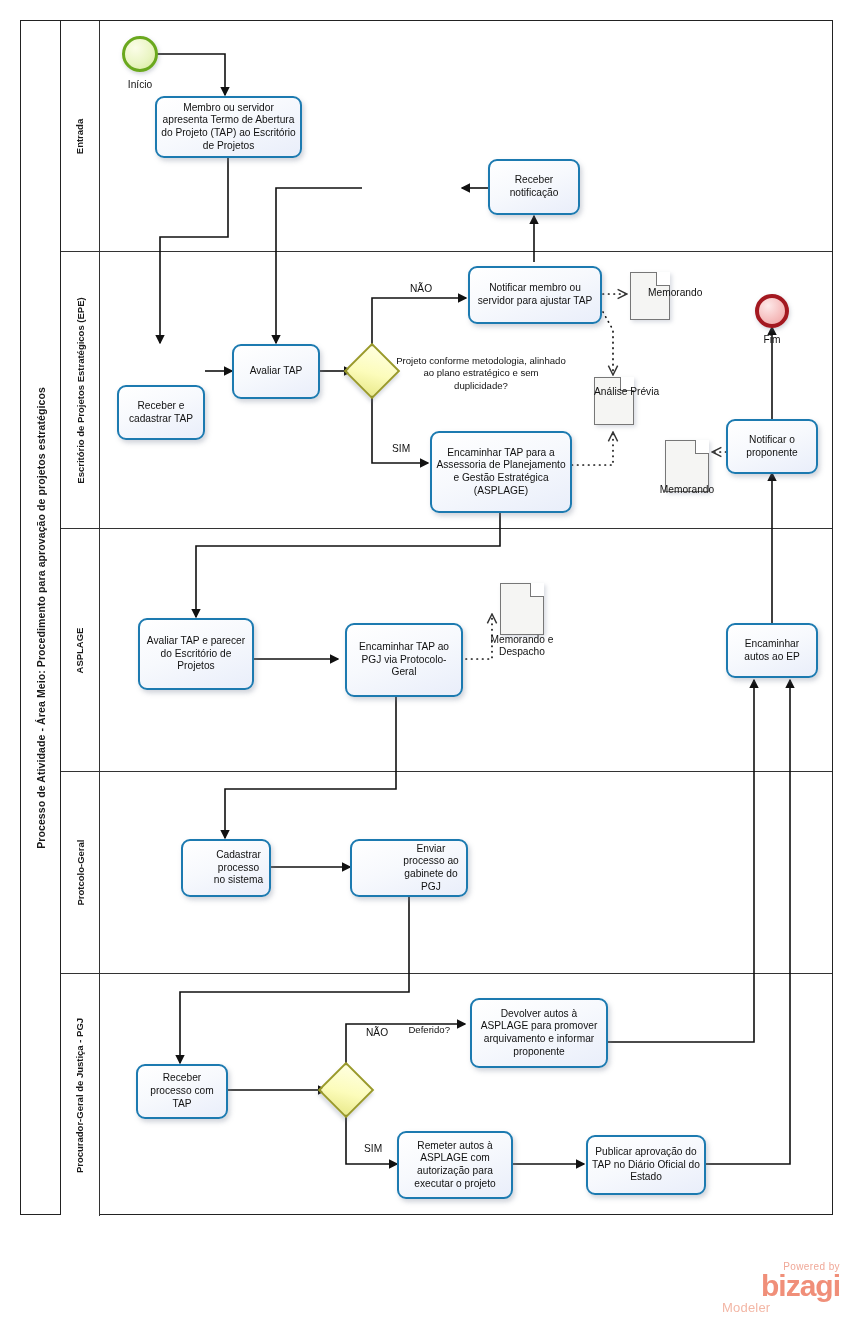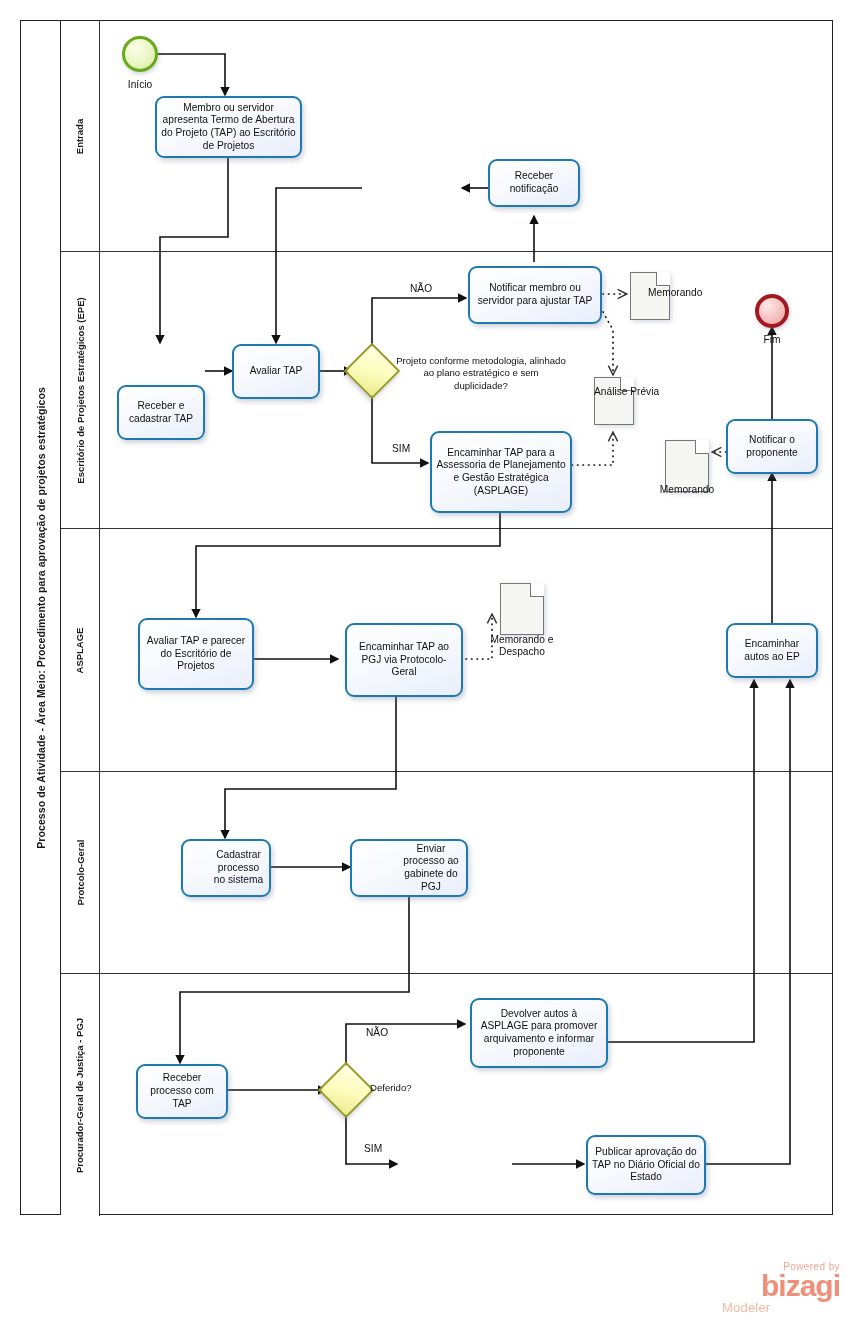--- a/index.html
+++ b/index.html
@@ -203,33 +203,33 @@
   <div class="event start" style="left:122px;top:36px;width:36px;height:36px;"></div>
   <div class="event-label" style="left:106px;top:79px;width:68px;">Início</div>
 
   <div class="event end" style="left:755px;top:294px;width:34px;height:34px;"></div>
   <div class="event-label" style="left:740px;top:334px;width:64px;">Fim</div>
 
   <div class="gateway" style="left:352px;top:351px;width:40px;height:40px;"></div>
   <div class="cond-label" style="left:396px;top:355px;width:170px;">Projeto conforme metodologia, alinhado ao plano estratégico e sem duplicidade?</div>
 
   <div class="gateway" style="left:326px;top:1070px;width:40px;height:40px;"></div>
-  <div class="cond-label" style="left:370px;top:1082px;width:80px;text-align:left;">Deferido?</div>
+  <div class="cond-label" style="left:370px;top:1024px;width:80px;text-align:right;">Deferido?</div>
 
   <div class="flow-label" style="left:410px;top:283px;">NÃO</div>
   <div class="flow-label" style="left:392px;top:443px;">SIM</div>
   <div class="flow-label" style="left:366px;top:1027px;">NÃO</div>
   <div class="flow-label" style="left:364px;top:1143px;">SIM</div>
 
   <div class="task" style="left:155px;top:96px;width:147px;height:62px;">
     <span>Membro ou servidor apresenta Termo de Abertura do Projeto (TAP) ao Escritório de Projetos</span>
   </div>
 
 
-  <div class="task" style="left:488px;top:159px;width:92px;height:48px;">
+  <div class="task" style="left:488px;top:159px;width:92px;height:56px;">
     <span>Receber notificação</span>
   </div>
 
   <div class="task" style="left:117px;top:344px;width:88px;height:55px;margin-top:41px;">
     <span>Receber e cadastrar TAP</span>
   </div>
 
   <div class="task" style="left:232px;top:344px;width:88px;height:55px;">
     <span>Avaliar TAP</span>
   </div>
@@ -267,20 +267,23 @@
   </div>
 
   <div class="task" style="left:136px;top:1064px;width:92px;height:55px;">
     <span>Receber processo com TAP</span>
   </div>
 
   <div class="task" style="left:470px;top:998px;width:138px;height:70px;">
     <span>Devolver autos à ASPLAGE para promover arquivamento e informar proponente</span>
   </div>
 
+  <div class="task" style="left:397px;top:1131px;width:116px;height:68px;">
+    <span>Remeter autos à ASPLAGE com autorização para executar o projeto</span>
+  </div>
 
   <div class="task" style="left:586px;top:1135px;width:120px;height:60px;">
     <span>Publicar aprovação do TAP no Diário Oficial do Estado</span>
   </div>
 
   <div class="doc" style="left:630px;top:272px;width:40px;height:48px;">
     <div class="sheet"></div>
     <div class="fold"></div>
   </div>
   <div class="doc-label" style="left:620px;top:287px;width:100px;text-align:left;padding-left:28px;">Memorando</div>

